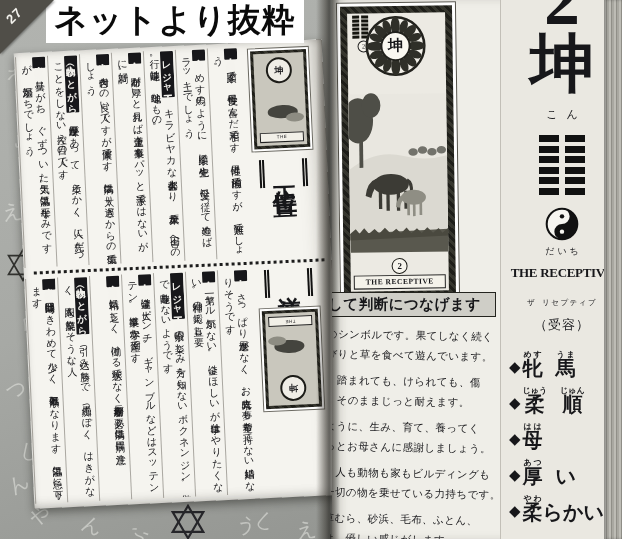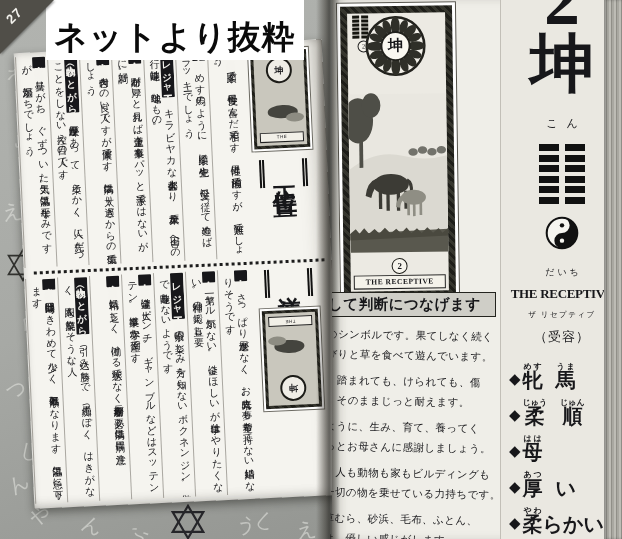--- a/index.html
+++ b/index.html
@@ -70,41 +70,41 @@
     border:1.5px solid #24241f;border-left:none;box-sizing:border-box;overflow:hidden;display:flex;align-items:center;}
   .rp-band span{font-family:"Liberation Sans","DejaVu Sans",sans-serif;font-weight:700;font-size:14.5px;
     white-space:nowrap;margin-left:-4px;letter-spacing:.5px;}
   .rp-lines{position:absolute;left:0;top:326px;width:168px;overflow:hidden;transform:rotate(1deg);}
   .rp-line{white-space:nowrap;font-size:10.5px;letter-spacing:.4px;line-height:20px;margin-left:-7px;color:#1b1b1e;}
   .rp-line.gap{margin-top:6px;}
   .rp-sidebar{position:absolute;left:168px;top:0;width:122px;height:539px;background:#eae8e1;
     border-left:1px solid rgba(120,115,105,.35);display:flex;flex-direction:column;align-items:center;overflow:hidden;}
   .sb-num{font-size:72px;font-weight:700;line-height:1;margin-top:-36px;}
   .sb-kanji{font-size:64px;font-weight:700;line-height:1;margin-top:-4px;}
-  .sb-kana{font-size:11px;letter-spacing:9px;padding-left:9px;margin-top:20px;}
+  .sb-kana{font-size:11px;letter-spacing:9px;padding-left:9px;margin-top:11px;}
   .sb-hex{margin-top:13px;display:flex;flex-direction:column;gap:3.5px;}
   .sb-hex .hex-row{display:flex;gap:6px;}
   .sb-hex .bar{width:20px;height:7px;background:#111;}
   .sb-yy{margin-top:12px;}
   .sb-daichi{font-size:29px;font-weight:700;letter-spacing:7px;padding-left:7px;margin-top:8px;line-height:1.1;}
-  .sb-daichi-kana{font-size:9px;letter-spacing:3px;padding-left:3px;margin-top:16px;}
+  .sb-daichi-kana{font-size:9px;letter-spacing:3px;padding-left:3px;margin-top:4px;}
   .sb-en{font-size:13px;font-weight:700;margin-top:7px;letter-spacing:-0.3px;white-space:nowrap;}
-  .sb-en-kana{font-size:7.5px;letter-spacing:1.5px;margin-top:8px;}
+  .sb-en-kana{font-size:7.5px;letter-spacing:1.5px;margin-top:17px;font-family:Liberation Mono, monospace;}
   .sb-jyuyo{font-size:13px;margin-top:8px;letter-spacing:1px;}
   .sb-keywords{margin-top:16px;display:flex;flex-direction:column;gap:7px;align-self:flex-start;margin-left:8px;}
   .kw-row{display:flex;align-items:flex-end;font-size:20px;font-weight:700;line-height:1.05;white-space:nowrap;}
   .kw-row ruby{ruby-position:over;}
   .kw-row rt{font-size:8px;font-weight:700;letter-spacing:0;}
   .kw-row.spread ruby + ruby{margin-left:13px;}
   .kw-bullet{font-size:15px;margin-right:2px;align-self:center;margin-top:8px;}
   .fore-edge{position:absolute;left:604px;top:0;width:18px;height:539px;z-index:6;
     background:repeating-linear-gradient(90deg,#bdbcb5 0 2px,#908f88 2px 3px,#a9a8a1 3px 5px);
     box-shadow:inset 2px 0 3px rgba(0,0,0,.25);}
   
-  .caption{position:absolute;left:46px;top:0;z-index:8;background:#ffffff;padding:18px 8px 4px 8px;
+  .caption{position:absolute;left:46px;top:0;z-index:8;background:#ffffff;padding:1px 8px 4px 8px;
     font-family:"Liberation Sans","DejaVu Sans",sans-serif;font-weight:900;font-size:33px;line-height:1.15;
     letter-spacing:1px;color:#0a0a0a;white-space:nowrap;}
   .corner{position:absolute;left:0;top:0;z-index:9;width:0;height:0;
     border-top:54px solid #504e48;border-right:54px solid transparent;filter:drop-shadow(1px 1px 1px rgba(0,0,0,.4));}
   .corner span{position:absolute;left:6px;top:-46px;transform:rotate(-45deg);color:#f4f3ee;
     font-family:"Liberation Sans","DejaVu Sans",sans-serif;font-weight:700;font-size:13px;letter-spacing:1px;}
 </style>
 </head>
 <body>
 

